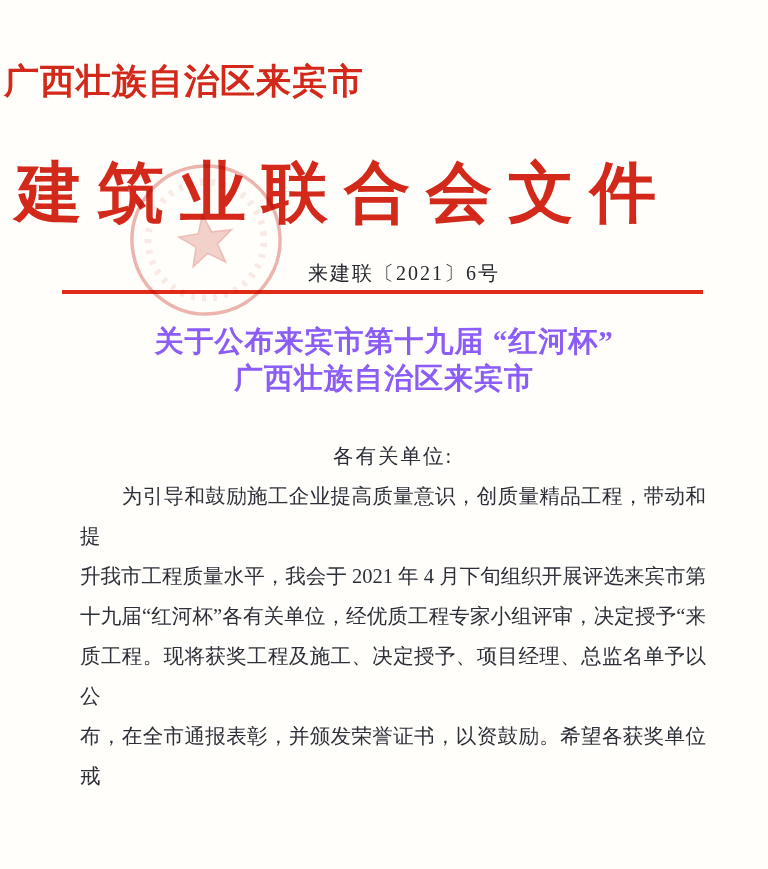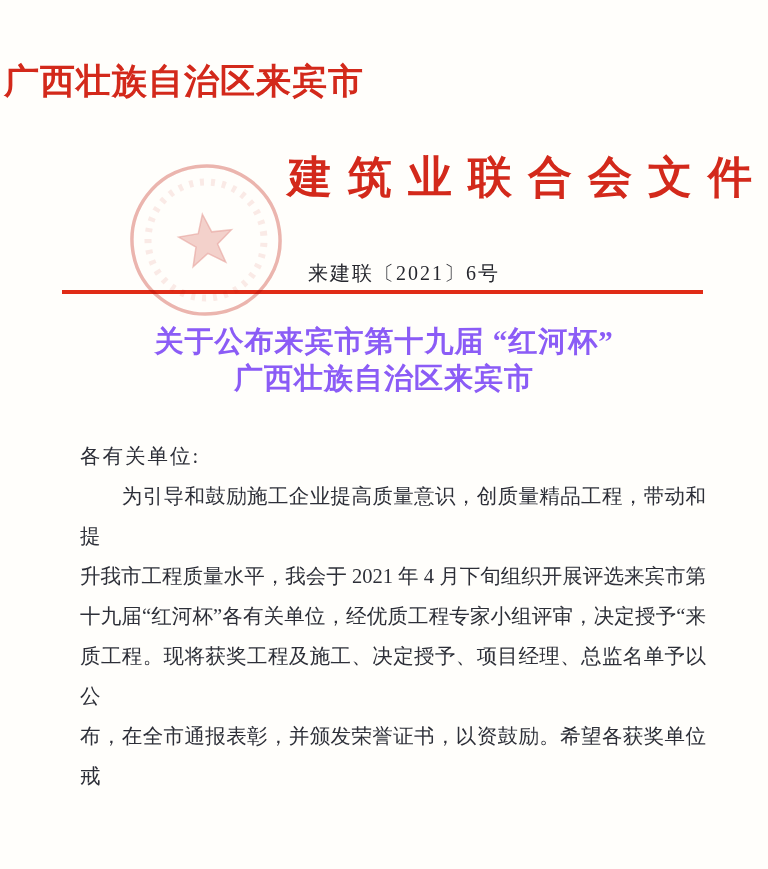--- a/index.html
+++ b/index.html
@@ -16,22 +16,22 @@
     top: 58px; left: 4px; right: 0;
     font-size: 35px;
     font-weight: bold;
     letter-spacing: 1px;
     color: #d3291b;
     white-space: nowrap;
   }
   .red-head {
     position: absolute;
     top: 148px; left: 0; right: 0;
-    text-align: right;
-    font-size: 44px;
+    text-align: left;
+    font-size: 66px;
     font-weight: bold;
     letter-spacing: 16px;
     padding-left: 16px;
     color: #d3291b;
     white-space: nowrap;
   }
   .doc-number {
     position: absolute;
     top: 260px; left: 0; right: 0;
     text-align: center;
@@ -59,21 +59,21 @@
   }
   .body-block {
     position: absolute;
     left: 80px; top: 436px;
     width: 626px;
     font-size: 20.5px;
     line-height: 40px;
     color: #2d2f38;
   }
   .salutation {
-    text-align: left;
+    text-align: center;
     letter-spacing: 2px;
   }
   .bline {
     text-align: justify;
     text-align-last: justify;
     -moz-text-align-last: justify;
   }
   .seal {
     position: absolute;
     left: 127px; top: 161px;

